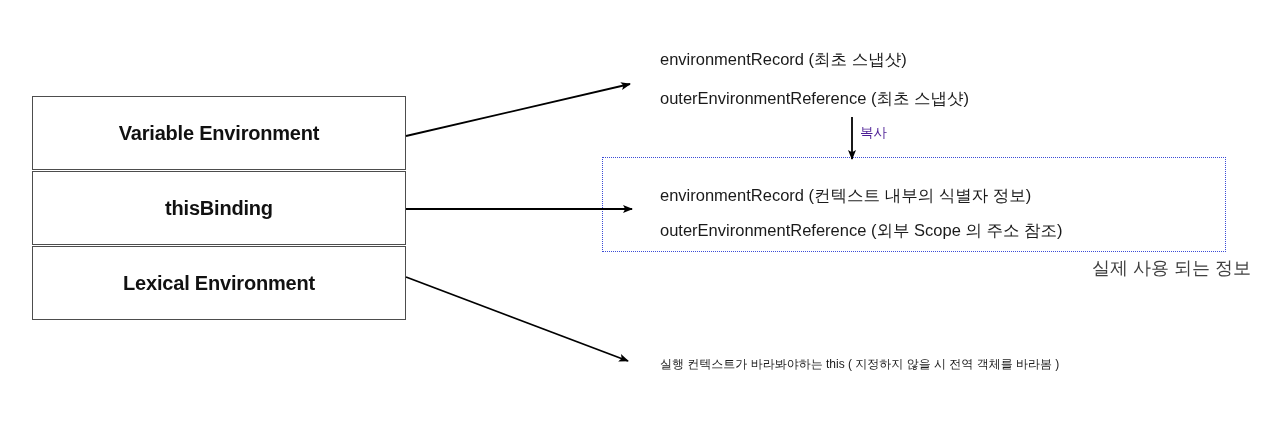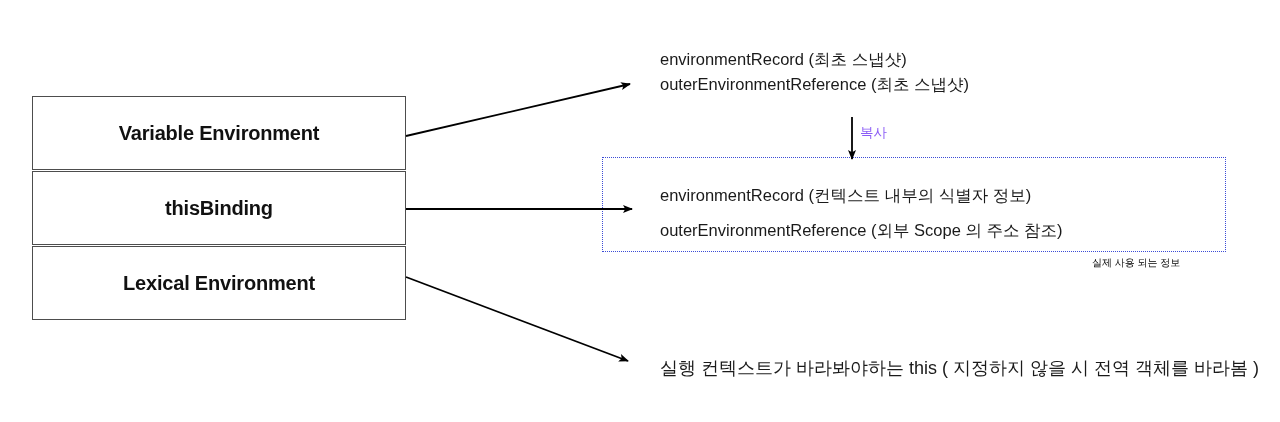--- a/index.html
+++ b/index.html
@@ -48,28 +48,28 @@
 
   
   .txt-line {
     position: absolute;
     font-size: 16.5px;
     line-height: 1.2;
     color: #1a1a1a;
     white-space: nowrap;
   }
   .snapshot-1 { left: 660px; top: 50px; text-align: right; }
-  .snapshot-2 { left: 660px; top: 75px; }
+  .snapshot-2 { left: 660px; top: 89px; }
 
   .copy-label {
     position: absolute;
     left: 860px;
     top: 124px;
     font-size: 13.5px;
-    color: #8b5cf6;
+    color: #4c1d95;
     white-space: nowrap;
   }
 
   
   .dotted-box {
     position: absolute;
     left: 602px;
     top: 157px;
     width: 624px;
     height: 95px;
@@ -77,30 +77,30 @@
     border: 1.5px dotted #3b4cd6;
     background: transparent;
   }
   .inner-1 { left: 660px; top: 186px; }
   .inner-2 { left: 660px; top: 221px; }
 
   .used-caption {
     position: absolute;
     left: 1092px;
     top: 256px;
-    font-size: 10px;
-    color: #000000;
+    font-size: 18px;
+    color: #404040;
     white-space: nowrap;
   }
 
   .this-line {
     position: absolute;
     left: 660px;
     top: 356px;
-    font-size: 18px;
+    font-size: 12px;
     color: #1a1a1a;
     white-space: nowrap;
   }
 
   
   #arrows {
     position: absolute;
     left: 0;
     top: 0;
     width: 1280px;

